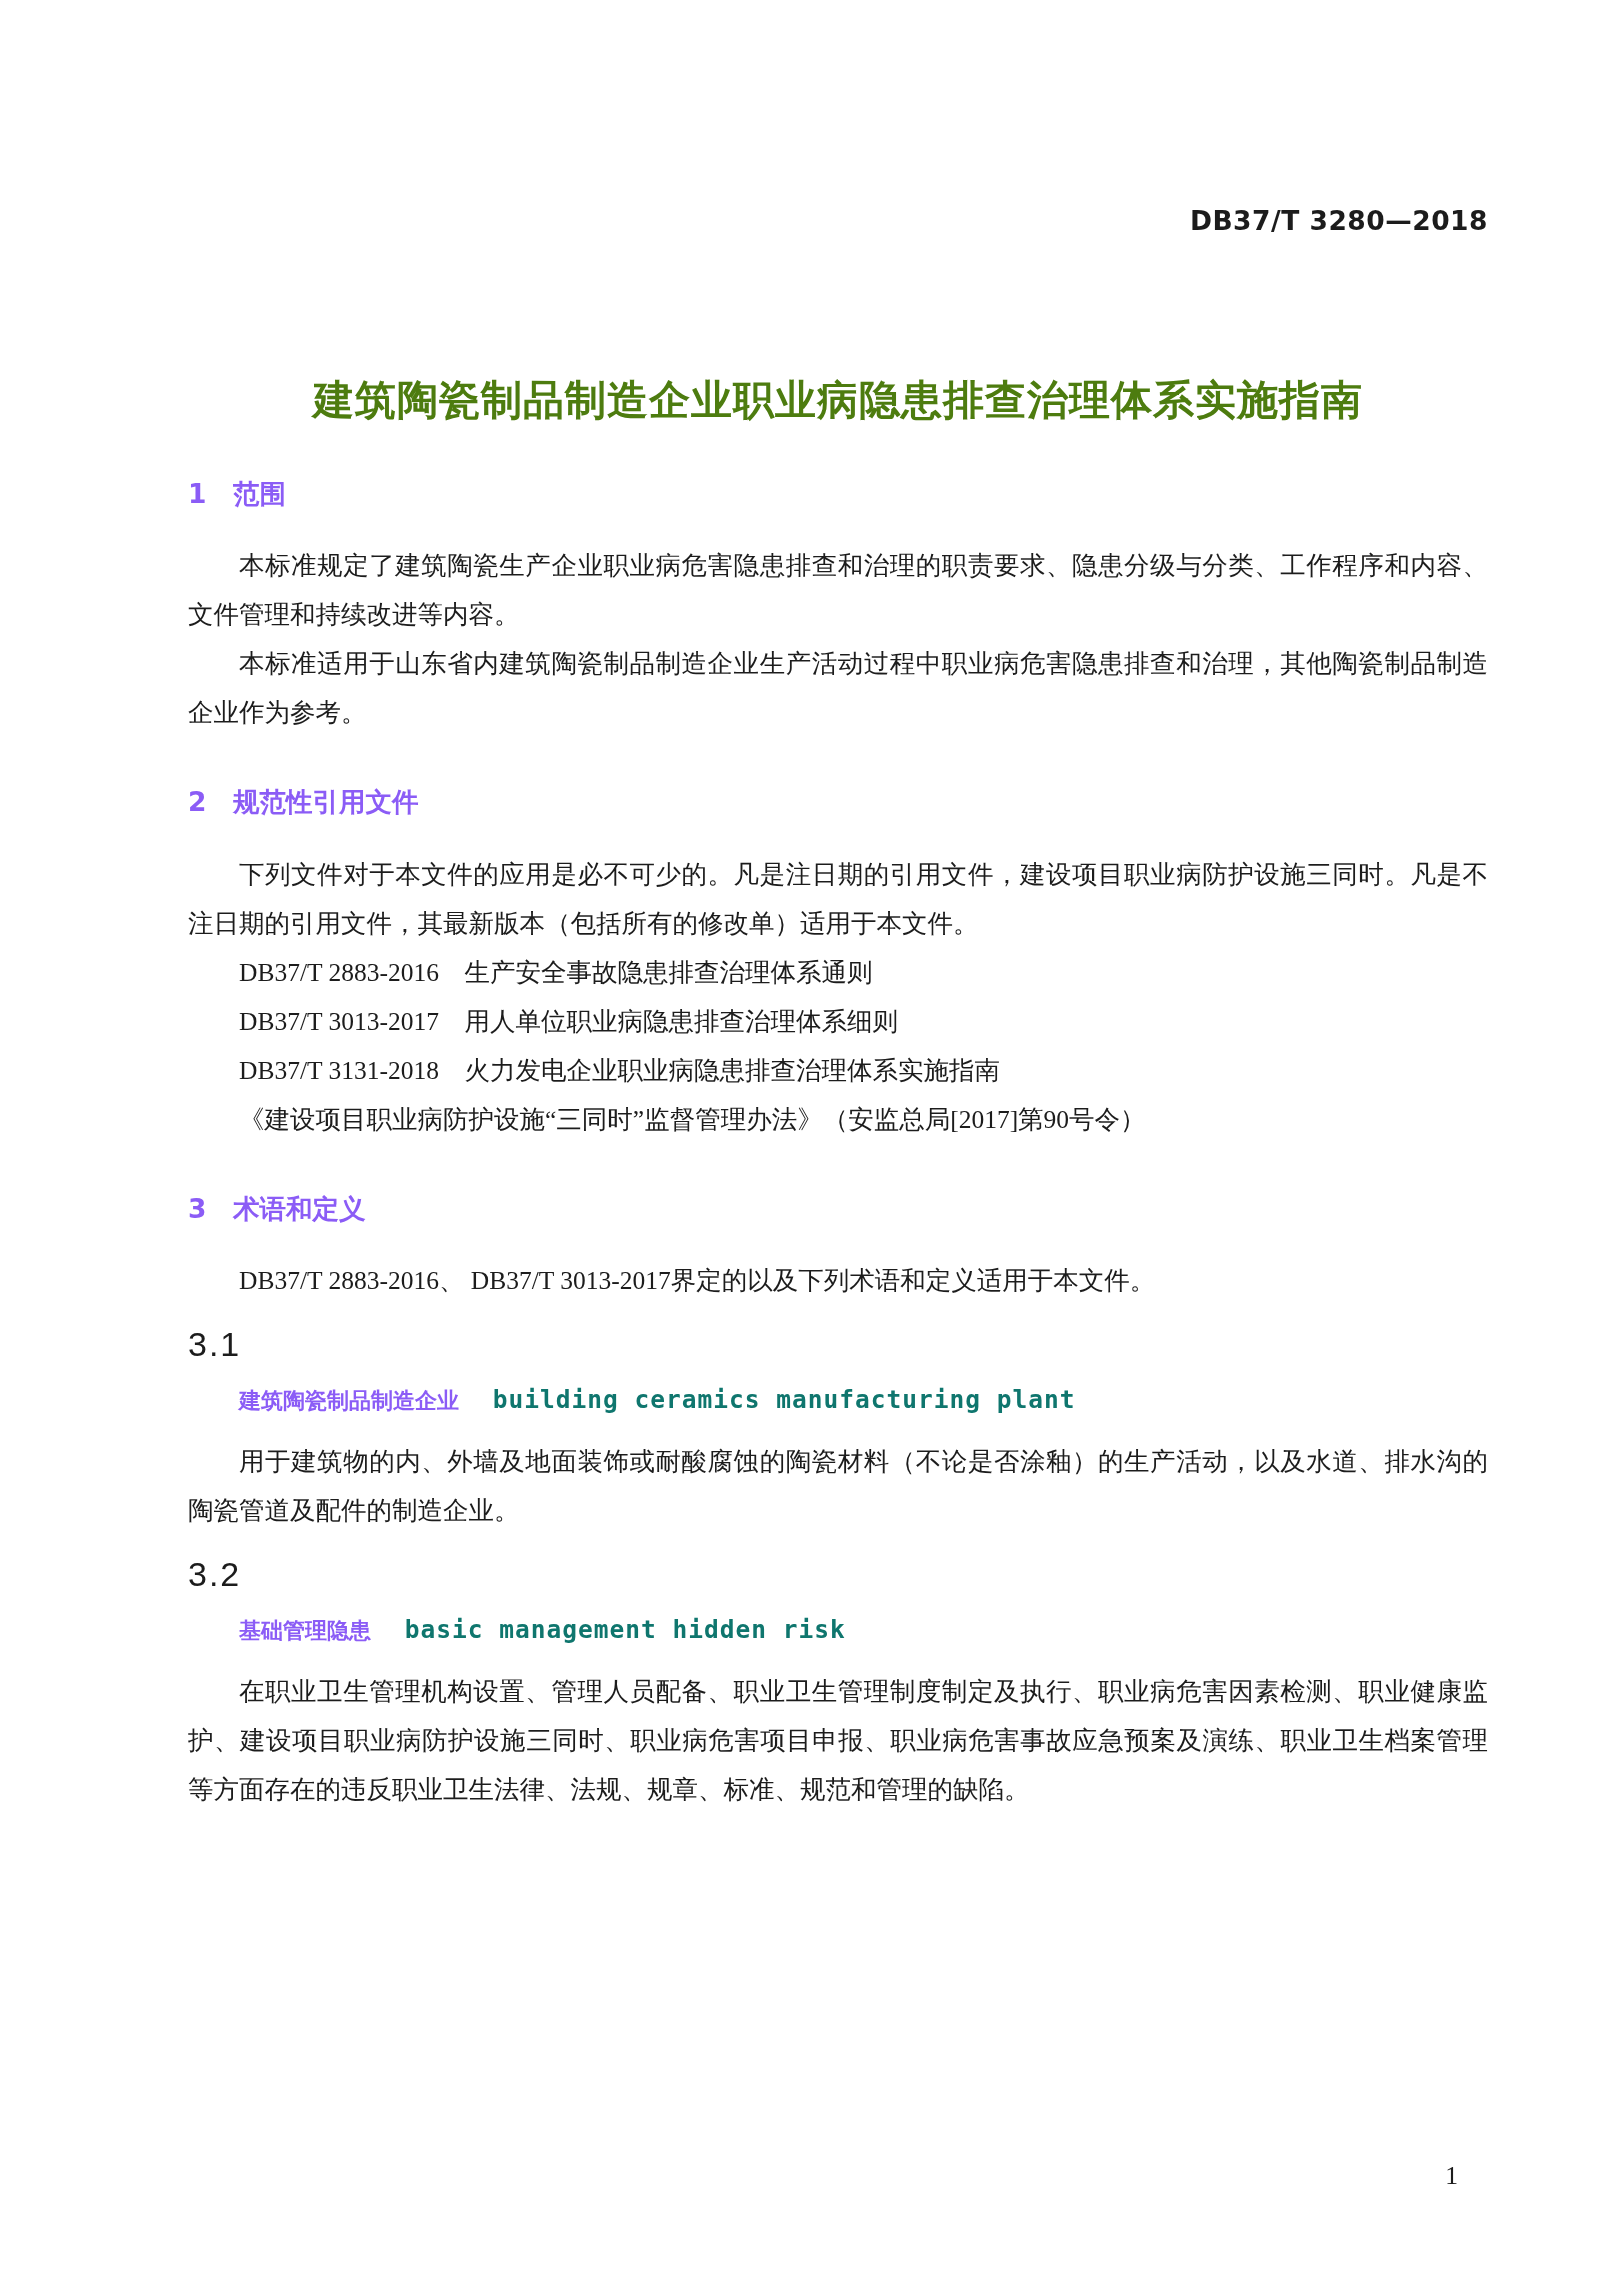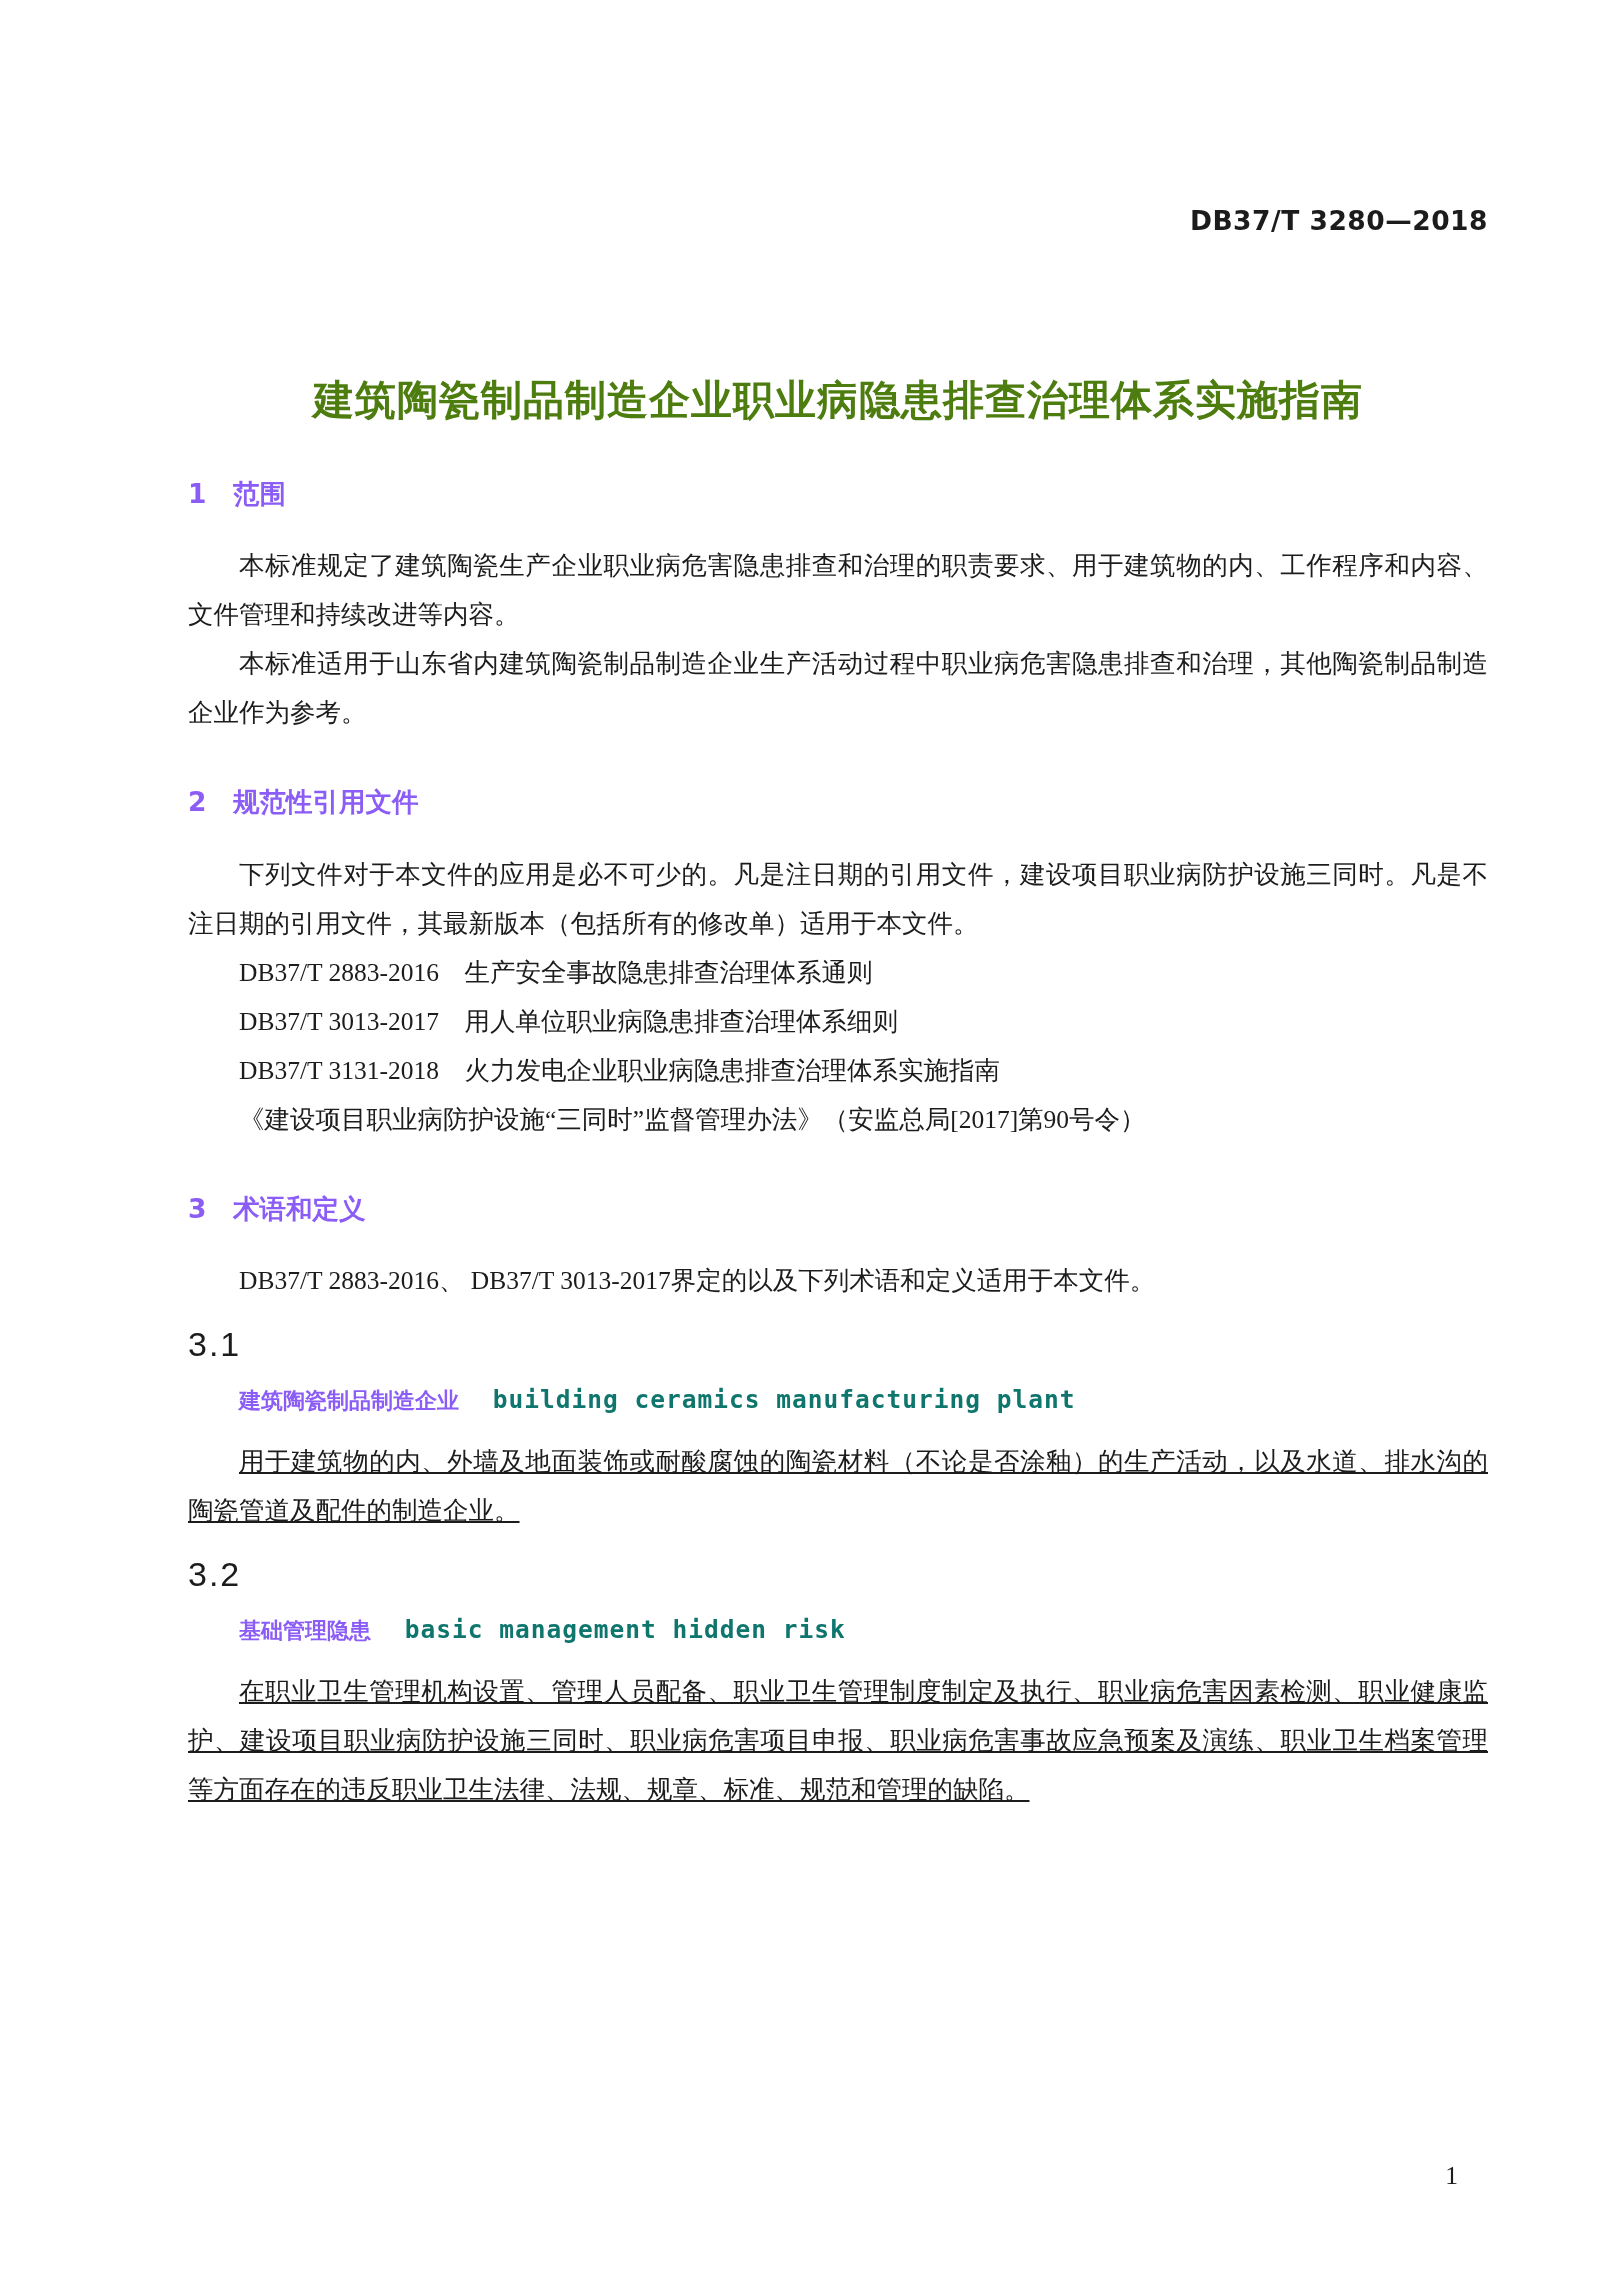--- a/index.html
+++ b/index.html
@@ -80,42 +80,41 @@
     font-weight: 700;
     font-size: 24.5px;
     letter-spacing: 1px;
     color: #0f766e;
   }
   .term-def {
     margin: 14.7px 0 0 0;
     line-height: 49px;
     text-indent: 2em;
     text-align: justify;
-    text-decoration: underline;
   }
   .page-number {
     position: absolute;
     top: 2161px;
     right: 162px;
     font-size: 25.5px;
     line-height: 29px;
   }
 </style>
 </head>
 <body>
 
 <div class="page">
 
   <div class="doc-number">DB37/T 3280—2018</div>
 
   <h1 class="title">建筑陶瓷制品制造企业职业病隐患排查治理体系实施指南</h1>
 
   <section>
     <h2 class="sec-heading">1　范围</h2>
-    <p class="body-para">本标准规定了建筑陶瓷生产企业职业病危害隐患排查和治理的职责要求、用于建筑物的内、工作程序和内容、文件管理和持续改进等内容。</p>
+    <p class="body-para">本标准规定了建筑陶瓷生产企业职业病危害隐患排查和治理的职责要求、隐患分级与分类、工作程序和内容、文件管理和持续改进等内容。</p>
     <p class="body-para">本标准适用于山东省内建筑陶瓷制品制造企业生产活动过程中职业病危害隐患排查和治理，其他陶瓷制品制造企业作为参考。</p>
   </section>
 
   <section>
     <h2 class="sec-heading">2　规范性引用文件</h2>
     <p class="body-para">下列文件对于本文件的应用是必不可少的。凡是注日期的引用文件，建设项目职业病防护设施三同时。凡是不注日期的引用文件，其最新版本（包括所有的修改单）适用于本文件。</p>
     <p class="ref-line">DB37/T 2883-2016　生产安全事故隐患排查治理体系通则</p>
     <p class="ref-line">DB37/T 3013-2017　用人单位职业病隐患排查治理体系细则</p>
     <p class="ref-line">DB37/T 3131-2018　火力发电企业职业病隐患排查治理体系实施指南</p>
     <p class="ref-line">《建设项目职业病防护设施“三同时”监督管理办法》（安监总局[2017]第90号令）</p>

